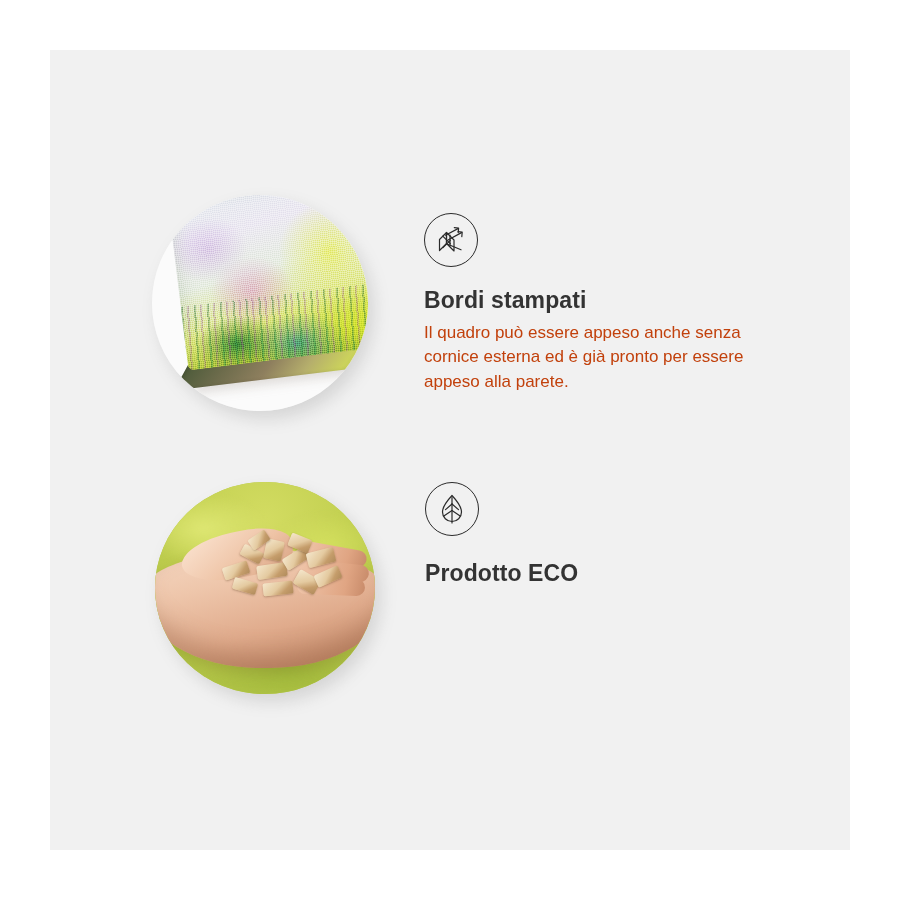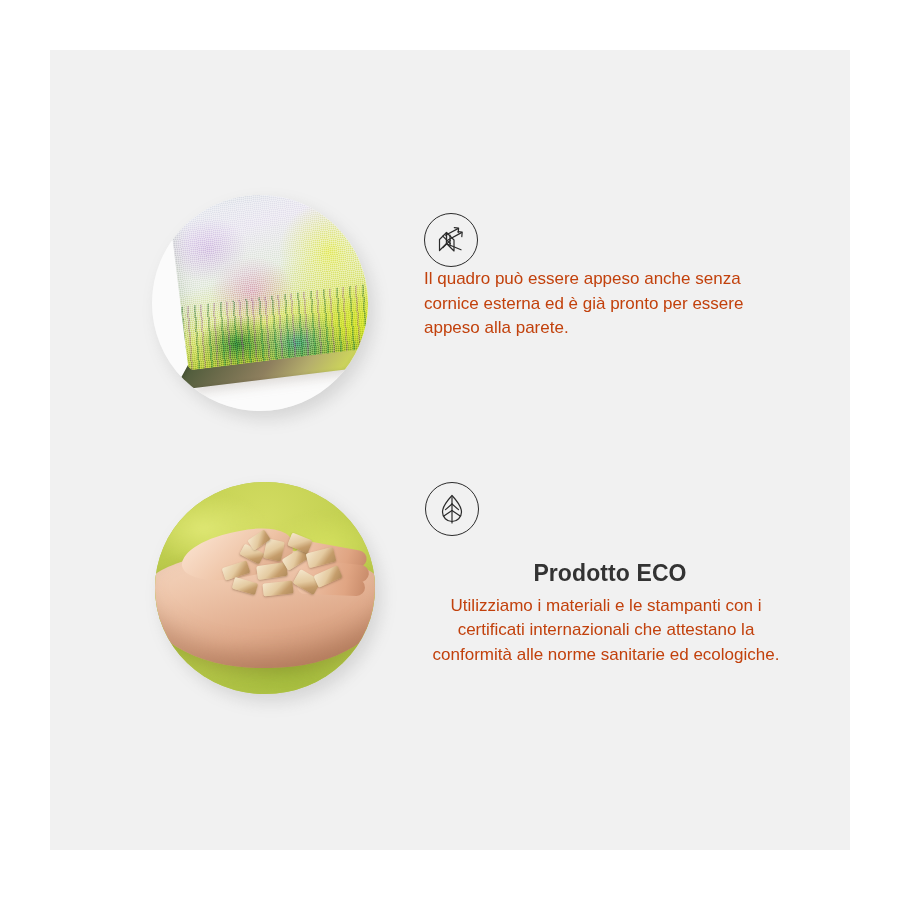--- a/index.html
+++ b/index.html
@@ -29,21 +29,21 @@
     background: #f1f1f1;
   }
 
   .feature {
     position: absolute;
     display: flex;
     align-items: flex-start;
   }
 
   .feature-1 { left: 152px; top: 195px; }
-  .feature-2 { left: 155px; top: 482px; text-align: center; }
+  .feature-2 { left: 155px; top: 482px; }
 
   
   .media {
     position: relative;
     width: 216px;
     height: 216px;
     border-radius: 50%;
     overflow: hidden;
     flex: 0 0 216px;
     box-shadow: 6px 8px 16px rgba(120,120,120,0.22);
@@ -264,20 +264,21 @@
             <path d="M16.0 12.0 L16.0 23.0"></path>
             <path d="M9.0 24.6 L16.3 17.3"></path>
             <path d="M11.5 12.2 L24.0 5.6"></path>
             <path d="M20.3 4.6 L24.6 5.2 L24.2 9.6"></path>
             <path d="M14.0 17.0 L27.5 9.6"></path>
             <path d="M24.0 8.6 L28.2 9.2 L27.8 13.6"></path>
             <path d="M12.5 20.8 L27.0 26.8"></path>
           </g>
         </svg>
       </div>
+      <h2 class="feature-title">Bordi stampati</h2>
       <p class="feature-text">Il quadro può essere appeso anche senza cornice esterna ed è già pronto per essere appeso alla parete.</p>
     </div>
   </div>
 
   <div class="feature feature-2">
 
     <div class="media media-2">
       <div class="photo-eco">
         <div class="meadow-blur"></div>
         <div class="hand"></div>
@@ -311,16 +312,15 @@
             <path d="M17 3.5 C23.5 10.5 26.5 15.5 26.5 20.0 C26.5 25.4 22.2 29.5 17 29.5 C11.8 29.5 7.5 25.4 7.5 20.0 C7.5 15.5 10.5 10.5 17 3.5 Z"></path>
             <path d="M17 5.5 L17 31.0"></path>
             <path d="M17 12.0 L10.5 17.6"></path>
             <path d="M17 12.0 L23.5 17.6"></path>
             <path d="M17 18.6 L9.2 23.8"></path>
             <path d="M17 18.6 L24.8 23.8"></path>
           </g>
         </svg>
       </div>
       <h2 class="feature-title">Prodotto ECO</h2>
-      <p class="feature-text">Utilizziamo i materiali e le stampanti con i certificati internazionali che attestano la conformità alle norme sanitarie ed ecologiche.</p>
     </div>
   </div>
 </div>
 
 </body></html>

